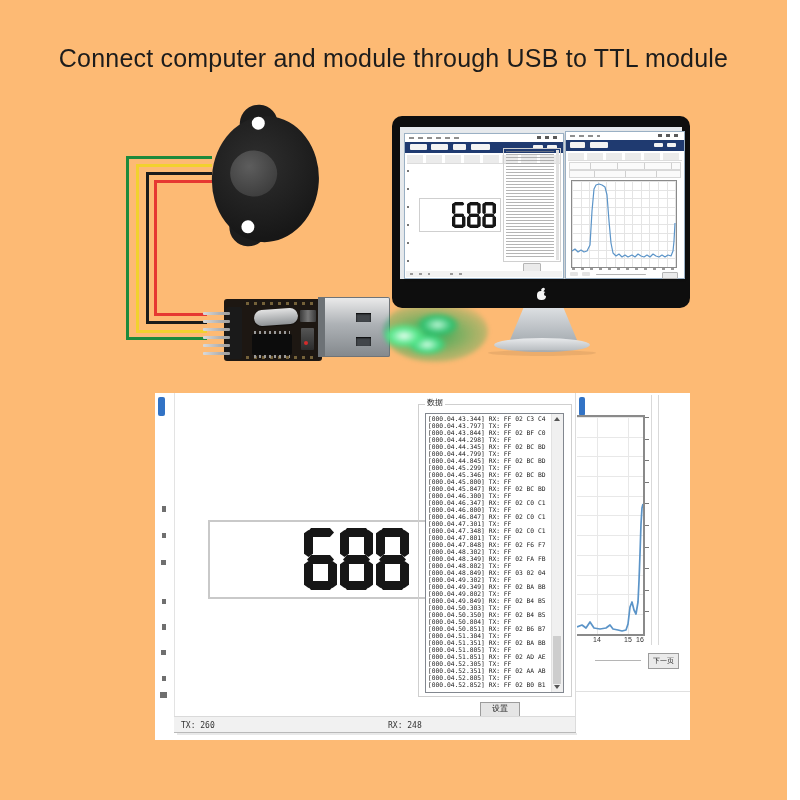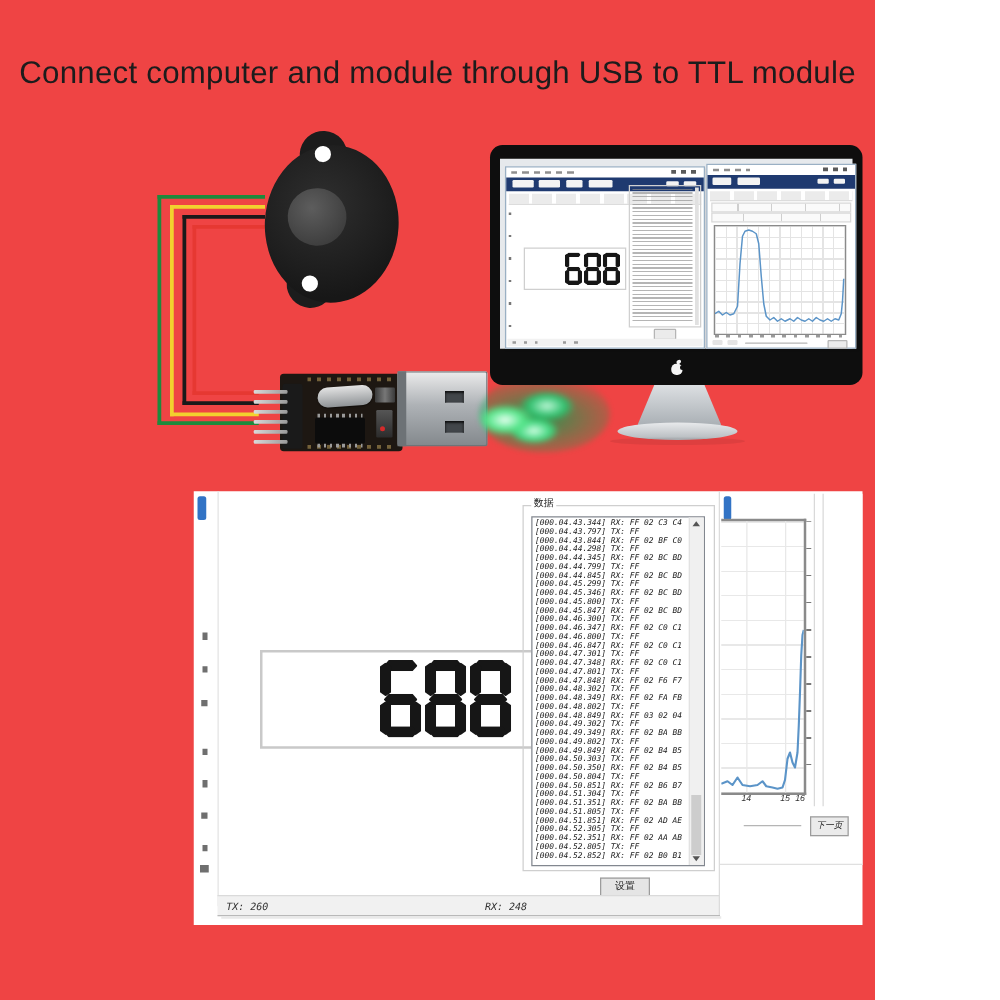--- a/index.html
+++ b/index.html
@@ -1,18 +1,18 @@
 <!DOCTYPE html>
 <html><head>
 <meta charset="utf-8">
 <style>
   html,body{margin:0;padding:0;background:#fff;}
-  #stage{position:relative;width:700px;height:800px;background:#ef4444;overflow:hidden;
-         font-family:"Liberation Sans",sans-serif;}
-  .abs{position:absolute;font-style:italic;}
+  #stage{position:relative;width:769px;height:800px;background:#fdba74;overflow:hidden;
+         font-family:"Liberation Sans",sans-serif;padding-left:18px;}
+  .abs{position:absolute;}
 
   
   #title{position:absolute;left:0;right:0;top:44px;text-align:center;
          font-size:25px;font-weight:300;color:#1c1c1c;letter-spacing:.2px;}
 
   
   #sensor{position:absolute;left:205px;top:103px;width:115px;height:148px;transform:rotate(3deg);}
   .ear{position:absolute;width:38px;height:38px;border-radius:50%;background:#1c1c1c;}
   .hole{position:absolute;width:13px;height:13px;border-radius:50%;background:#fff;}
   #sensor-body{position:absolute;left:7px;top:13px;width:107px;height:126px;border-radius:50%;

